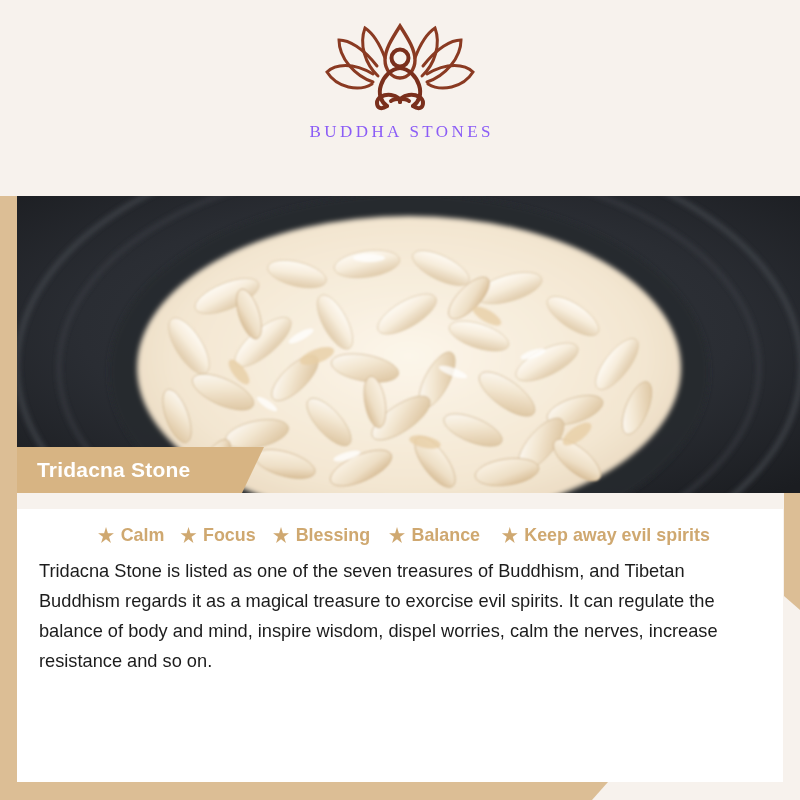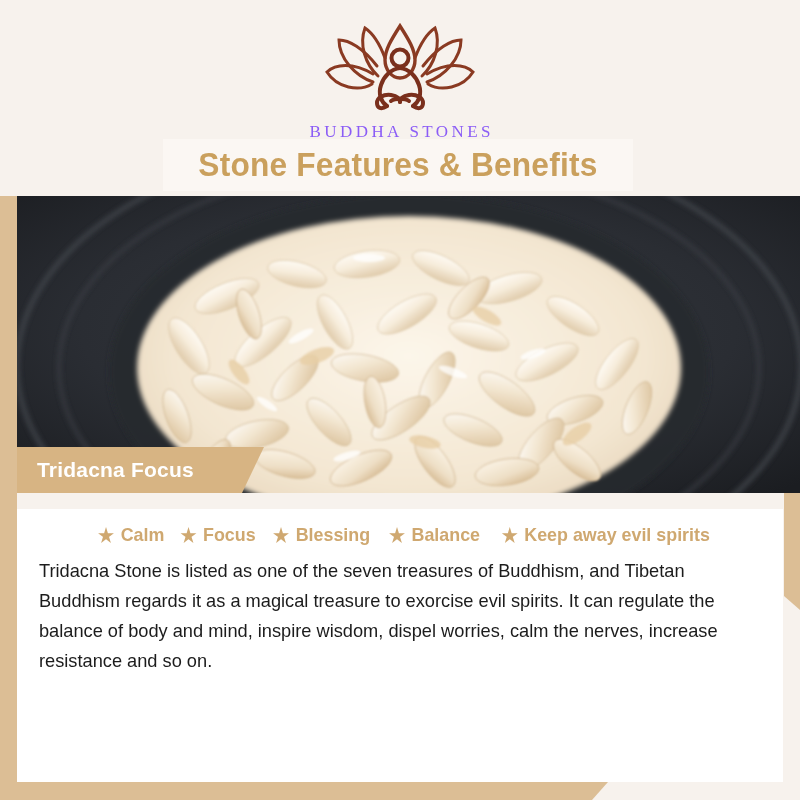--- a/index.html
+++ b/index.html
@@ -259,23 +259,20 @@
           <path d="M72 84 C66 88 62 86 62 81 C62 76 68 72 76 73 C82 74 85 77 85 80"></path>
           <path d="M98 84 C104 88 108 86 108 81 C108 76 102 72 94 73 C88 74 85 77 85 80"></path>
 
           <path d="M76 79 C80 76 90 76 94 79"></path>
         </g>
       </svg>
       <span class="logo-word">BUDDHA STONES</span>
     </div>
   </div>
 
-  <div class="title-banner">
-    <span class="title-text">Stone Features &amp; Benefits</span>
-  </div>
 
   <div class="photo">
     <svg viewBox="0 0 783 297" preserveAspectRatio="xMidYMid slice">
       <defs>
         <radialGradient id="bowlg" cx="50%" cy="45%" r="72%">
           <stop offset="0%" stop-color="#34383e"></stop>
           <stop offset="58%" stop-color="#2a2d33"></stop>
           <stop offset="100%" stop-color="#1b1d21"></stop>
         </radialGradient>
         <radialGradient id="pileg" cx="50%" cy="46%" r="62%">
@@ -371,21 +368,21 @@
           <ellipse cx="436" cy="176" rx="15" ry="4" transform="rotate(20 436 176)"></ellipse>
           <ellipse cx="516" cy="158" rx="13" ry="4" transform="rotate(-18 516 158)"></ellipse>
           <ellipse cx="330" cy="260" rx="14" ry="4" transform="rotate(-16 330 260)"></ellipse>
           <ellipse cx="250" cy="208" rx="12" ry="3.5" transform="rotate(34 250 208)"></ellipse>
         </g>
       </g>
     </svg>
   </div>
 
   <div class="stone-label">
-    <span class="stone-label-text">Tridacna Focus</span>
+    <span class="stone-label-text">Tridacna Stone</span>
   </div>
 
   <div class="content-strip"></div>
   <div class="content">
 
     <div class="benefits">
       <span class="benefit spaced">
         <span class="star">★</span>
         <span>Calm</span>
       </span>

